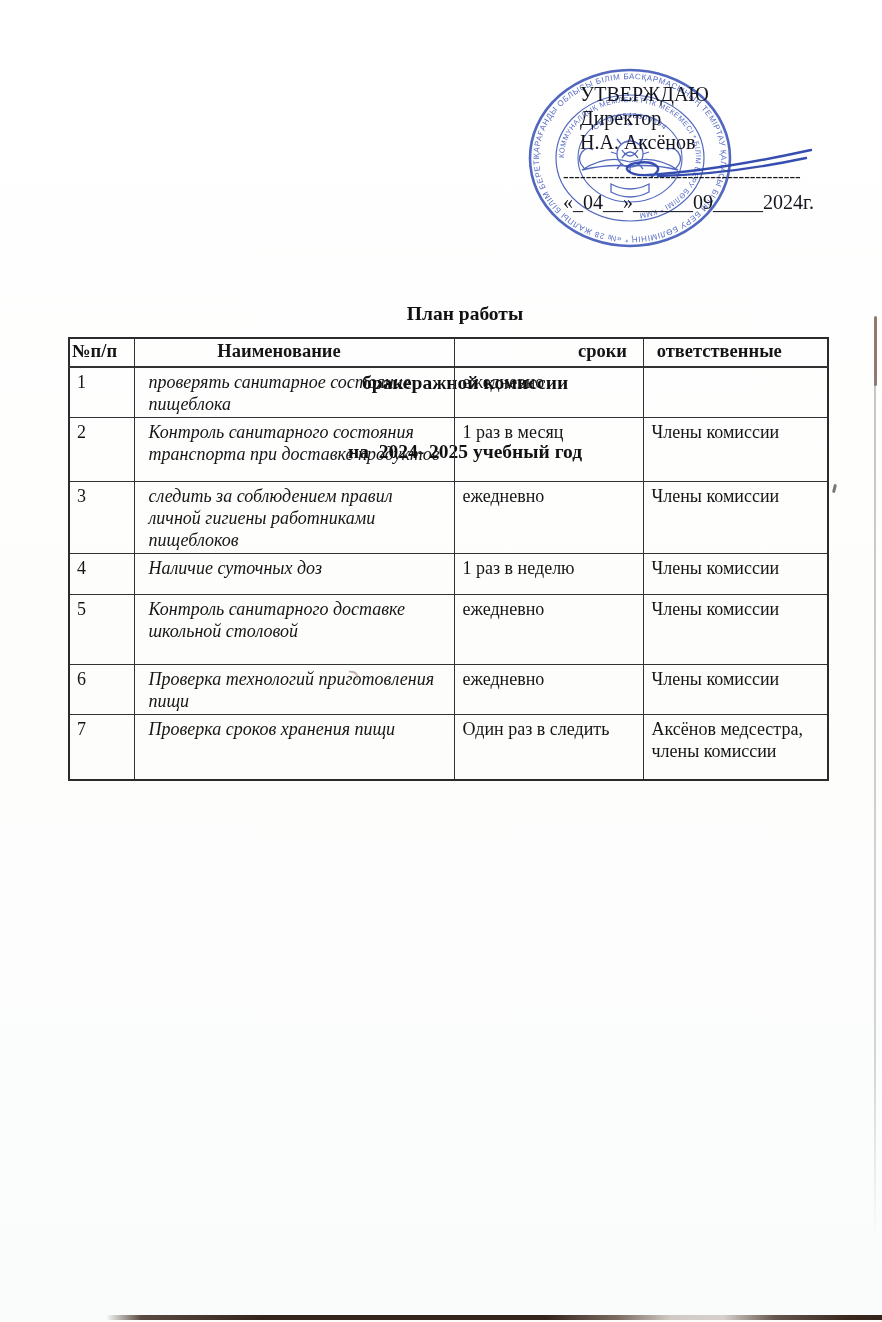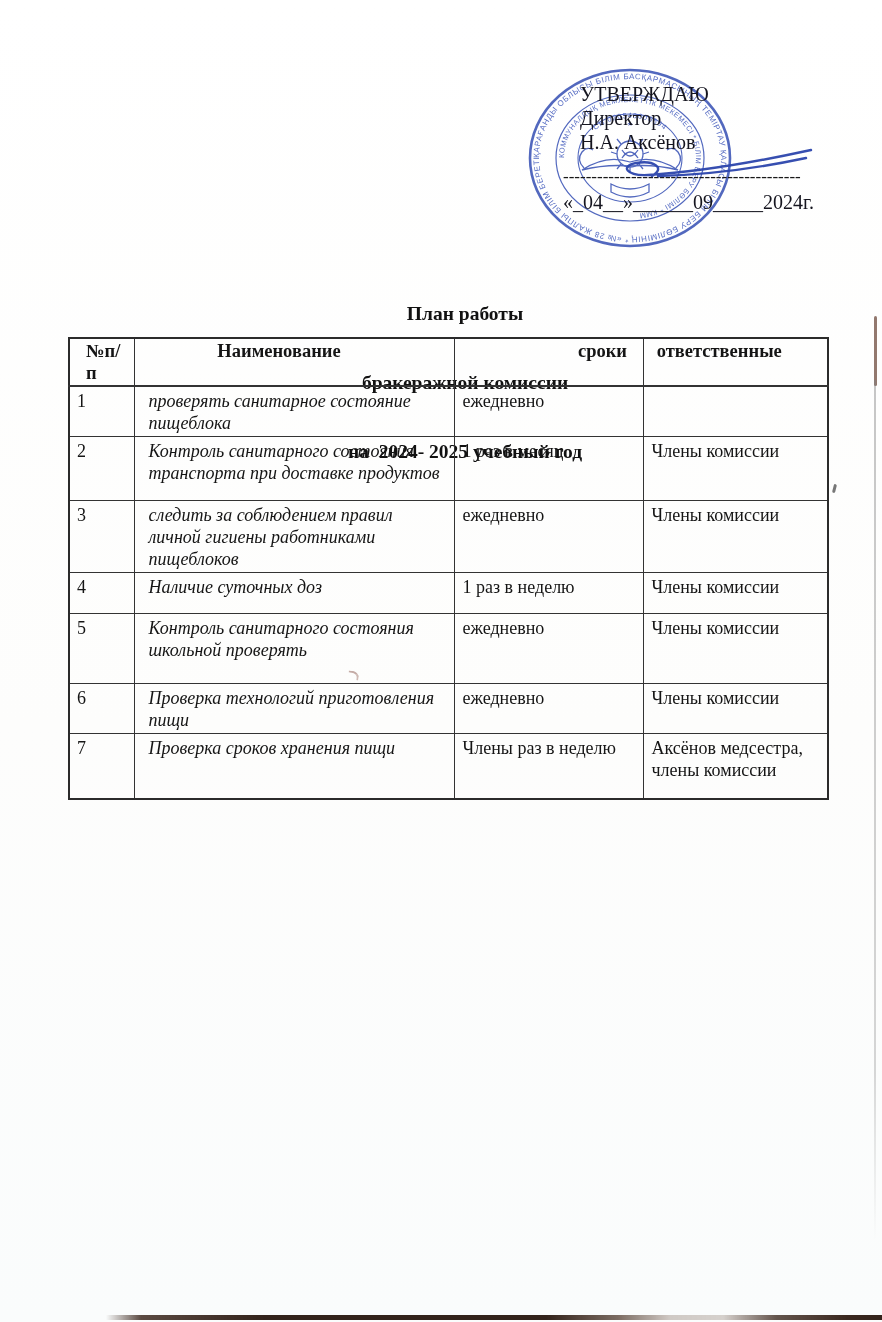--- a/index.html
+++ b/index.html
@@ -51,21 +51,21 @@
     position:absolute;left:68px;top:337px;
     border-collapse:collapse;table-layout:fixed;width:759px;
     font-size:18px;line-height:22px;color:#151515;
   }
   table.plan{border:2px solid #2b2b2b;}
   table.plan th,table.plan td{border:1px solid #333;vertical-align:top;overflow:hidden;}
   table.plan thead th{
     font-weight:bold;font-size:18.5px;height:25px;
     padding:1px 4px;text-align:center;border-bottom-width:2px;
   }
-  table.plan thead th.c0{text-align:left;padding-left:16px;}
+  table.plan thead th.c0{text-align:left;padding-left:2px;}
   table.plan thead th.c1{padding-right:34px;}
   table.plan thead th.c2{padding-left:112px;}
   table.plan thead th.c3{padding-right:36px;}
   table.plan td{padding:3px 6px 2px 8px;}
   table.plan td.c0{padding-left:7px;}
   table.plan td.c1{padding-left:14px;font-style:italic;}
   tbody tr:nth-child(1){height:44px;}
   tbody tr:nth-child(2){height:64px;}
   tbody tr:nth-child(3){height:63px;}
   tbody tr:nth-child(4){height:41px;}
@@ -193,34 +193,34 @@
         <td class="c3">Члены комиссии</td>
       </tr>
       <tr>
         <td class="c0">4</td>
         <td class="c1">Наличие суточных доз</td>
         <td class="c2">1 раз в неделю</td>
         <td class="c3">Члены комиссии</td>
       </tr>
       <tr>
         <td class="c0">5</td>
-        <td class="c1">Контроль санитарного состояния школьной проверять</td>
+        <td class="c1">Контроль санитарного доставке школьной столовой</td>
         <td class="c2">ежедневно</td>
         <td class="c3">Члены комиссии</td>
       </tr>
       <tr>
         <td class="c0">6</td>
         <td class="c1">Проверка технологий приготовления пищи</td>
         <td class="c2">ежедневно</td>
         <td class="c3">Члены комиссии</td>
       </tr>
       <tr>
         <td class="c0">7</td>
         <td class="c1">Проверка сроков хранения пищи</td>
-        <td class="c2">Члены раз в неделю</td>
+        <td class="c2">Один раз в следить</td>
         <td class="c3">Аксёнов медсестра, члены комиссии</td>
       </tr>
     </tbody>
   </table>
 
   <div class="edge-line-top"></div>
   <div class="edge-line"></div>
   <div class="bottom-line"></div>
   <div class="mark-apostrophe"></div>
   <div class="mark-squiggle"></div>

